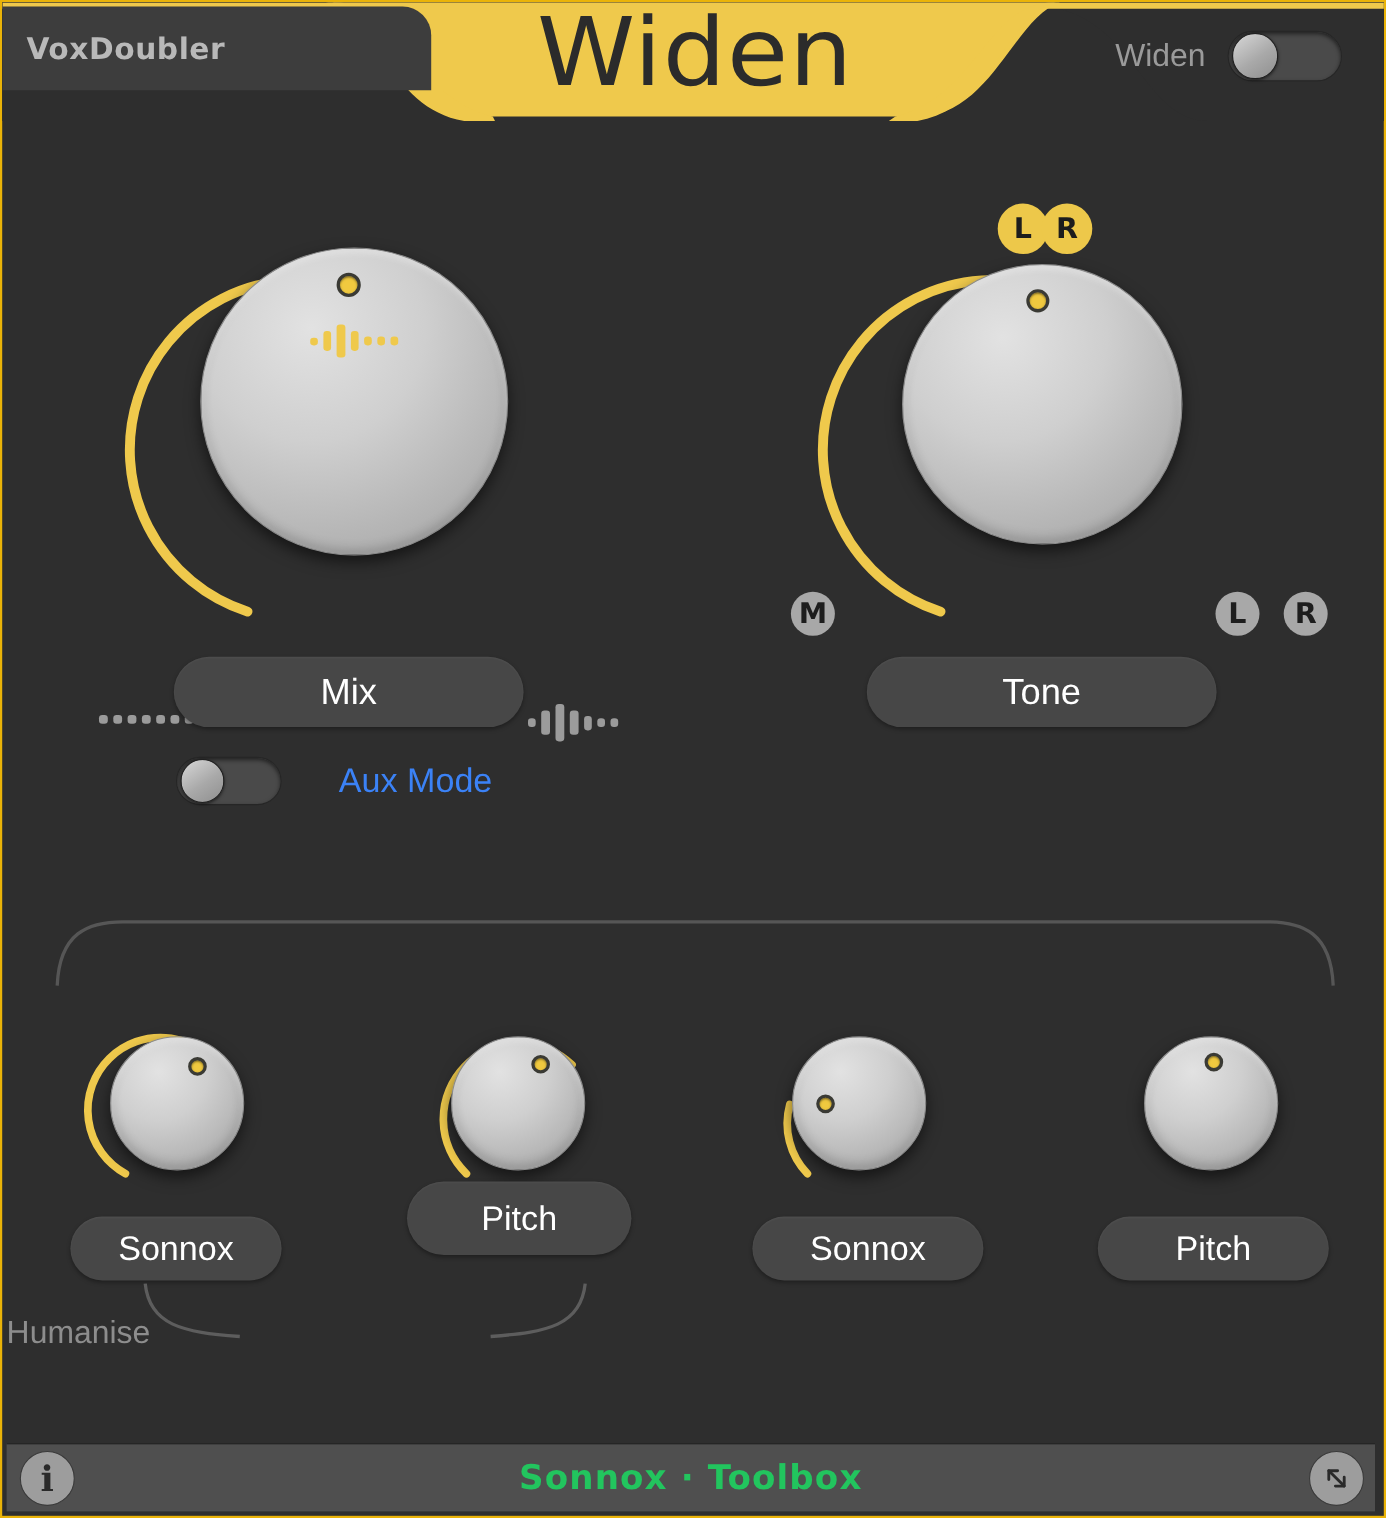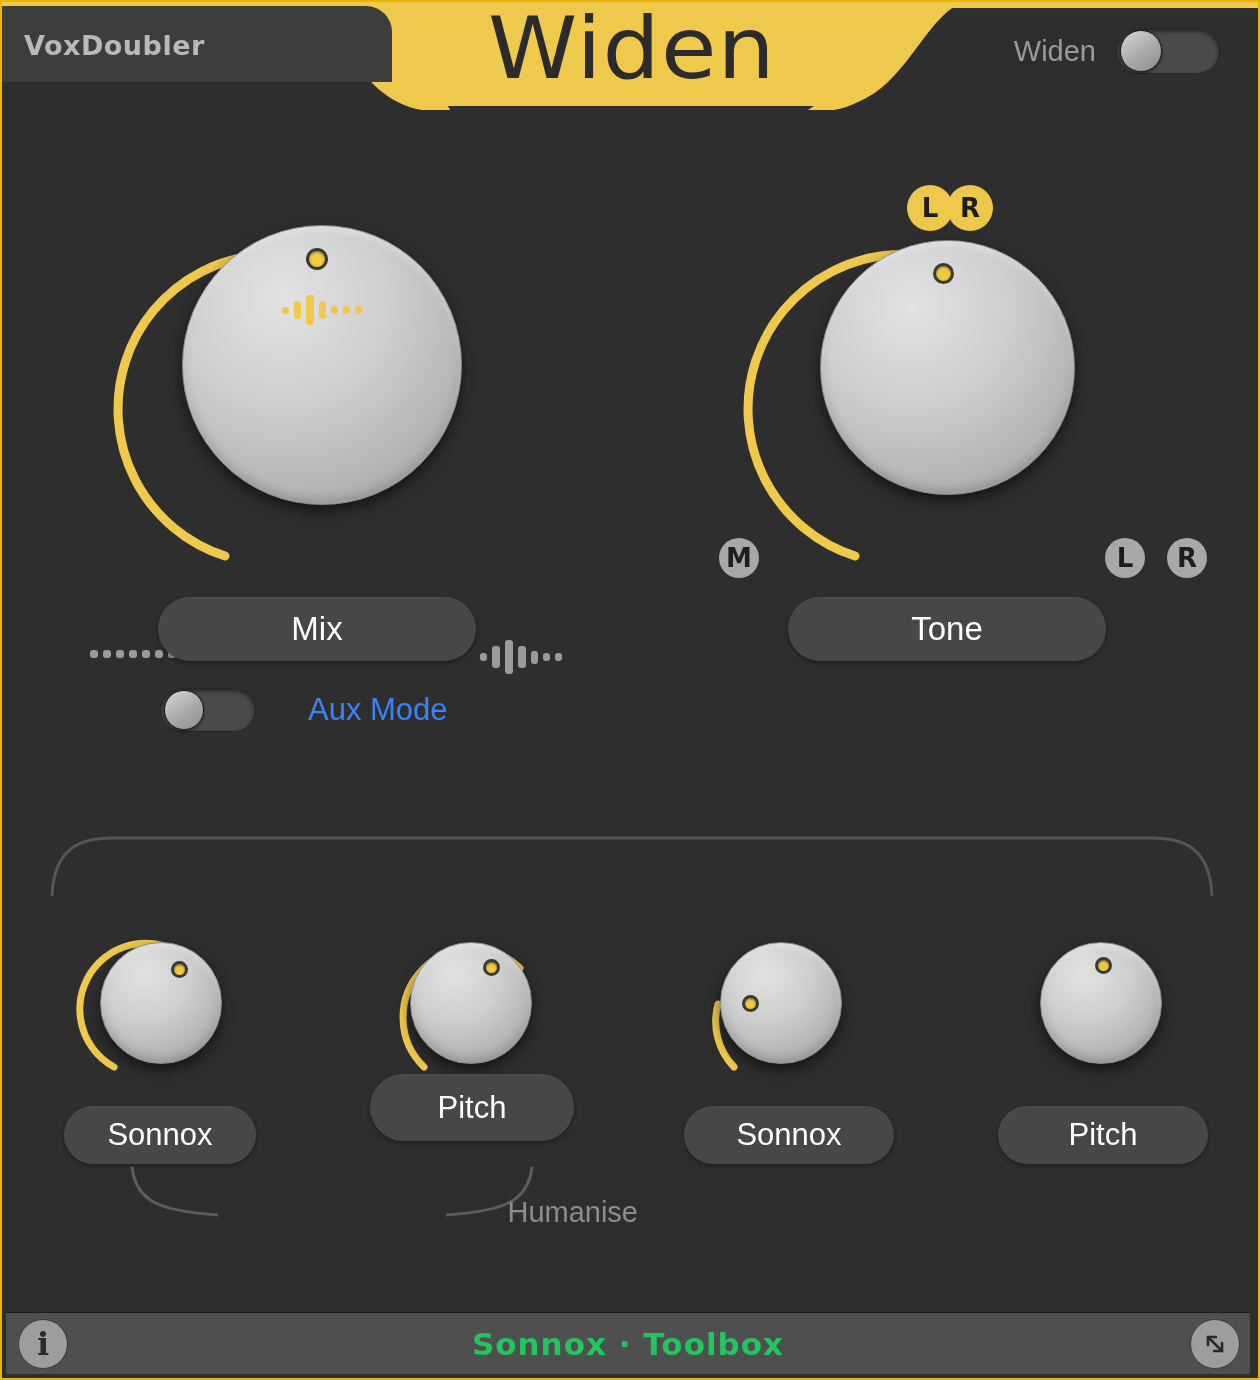--- a/index.html
+++ b/index.html
@@ -141,22 +141,22 @@
 
   #aux-row {
     position: absolute; left: 158px; top: 686px;
     display: flex; align-items: center; gap: 28px;
   }
   #aux-label { font-size: 31px; color: #3b82f6; margin-left: 24px; }
 
   #divider-svg { position: absolute; left: 0; top: 710px; }
 
   #humanise-label {
-    position: absolute; left: 16px; top: 1086px;
-    width: 620px; text-align: right;
+    position: absolute; left: 4px; top: 1086px;
+    width: 620px; text-align: left;
     font-size: 29px; color: #8d8d8d;
   }
 
   
   #footer {
     position: absolute; left: 4px; bottom: 4px;
     width: 1244px; height: 62px;
     background: #4f4f4f;
     display: flex; align-items: center; justify-content: center;
     border-top: 1px solid #1d1d1d;

